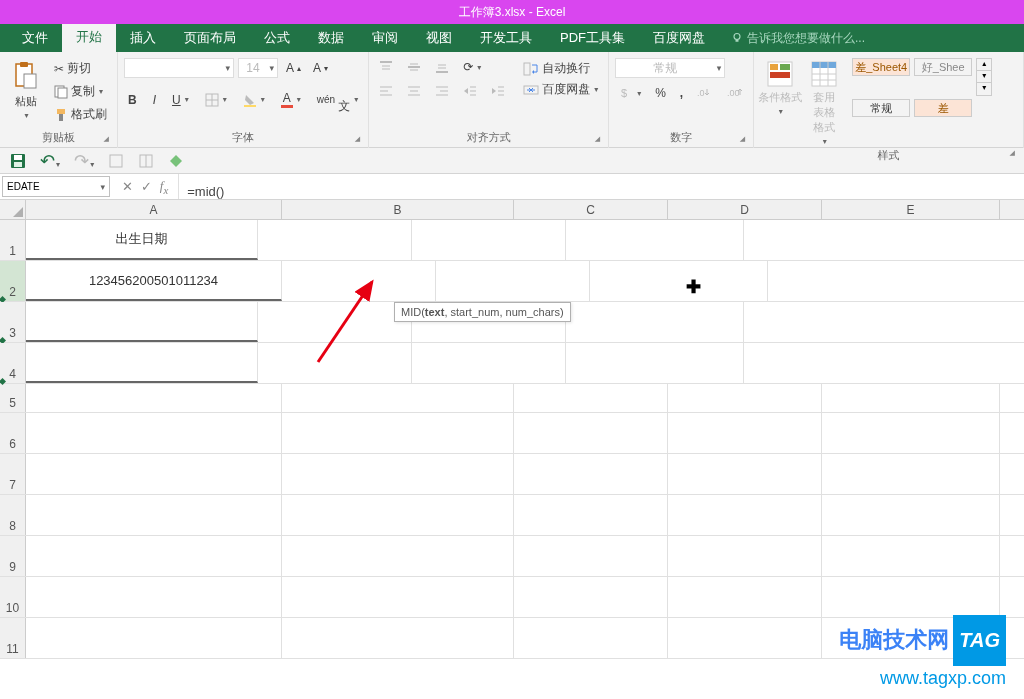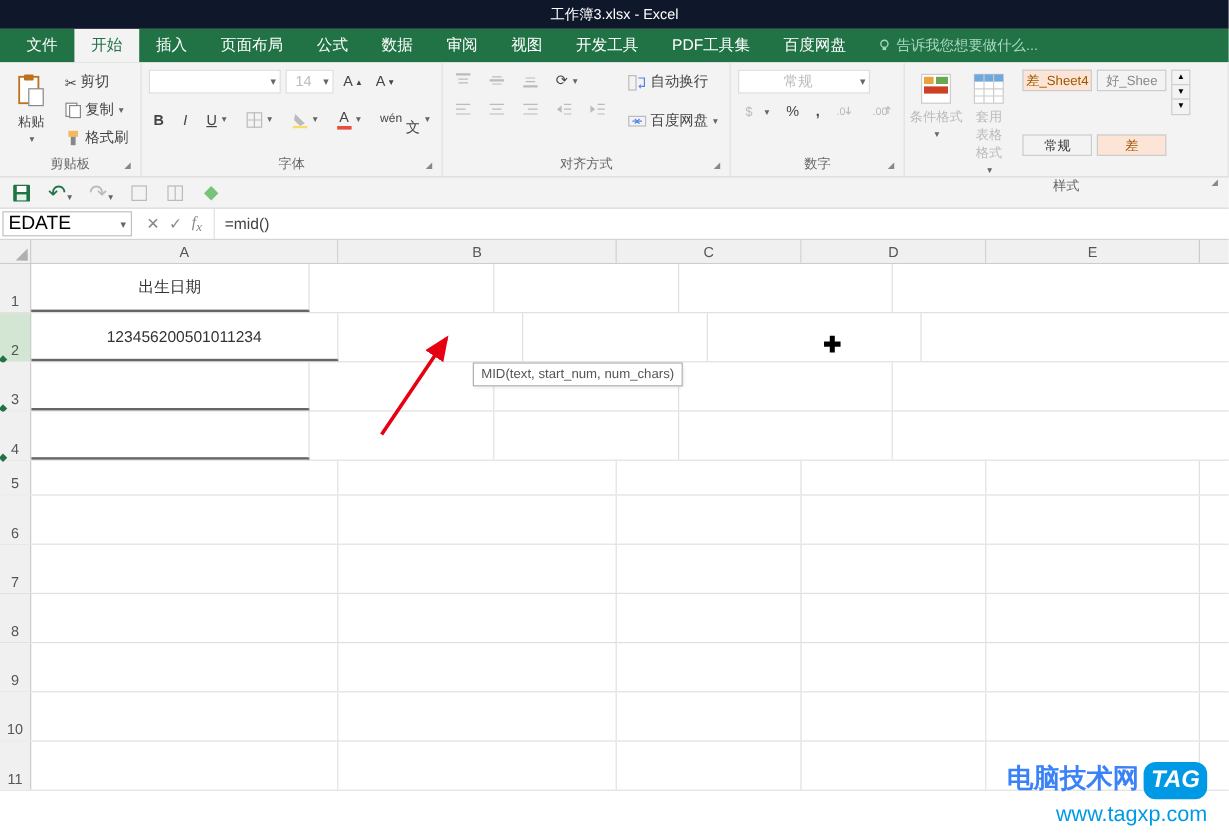--- a/index.html
+++ b/index.html
@@ -1,24 +1,24 @@
 <!DOCTYPE html>
 <html><head>
 <meta charset="utf-8">
 <style>
 * { box-sizing: border-box; margin: 0; padding: 0; }
 body { font-family: "Microsoft YaHei", "Segoe UI", sans-serif; font-size: 12px; background: #fff; overflow: hidden; width: 1024px; height: 699px; position: relative; }
 
 
-.title-bar { background: #0f172a; height: 24px; color: #fff; text-align: center; line-height: 24px; font-size: 12px; position: relative; }
+.title-bar { background: #d946ef; height: 24px; color: #fff; text-align: center; line-height: 24px; font-size: 12px; position: relative; }
 
 
 .ribbon-tabs { background: #217346; height: 28px; display: flex; align-items: stretch; color: #fff; padding-left: 8px; }
 .ribbon-tab { padding: 0 14px; line-height: 28px; cursor: pointer; font-size: 13px; }
-.ribbon-tab.active { background: #f3f3f3; color: #217346; }
+.ribbon-tab.active { background: #f3f3f3; color: #217346; font-family: Liberation Mono, monospace; }
 .tell-me { margin-left: 12px; color: #a8d7bf; display: flex; align-items: center; gap: 4px; font-size: 12px; }
 .bulb { width: 12px; height: 12px; display: inline-block; }
 
 
 .ribbon { background: #f3f3f3; height: 96px; border-bottom: 1px solid #d4d4d4; display: flex; }
 .group { border-right: 1px solid #e0e0e0; padding: 2px 6px 0 6px; display: flex; flex-direction: column; justify-content: space-between; height: 96px; }
 .group-label { text-align: center; color: #666; font-size: 11px; height: 18px; line-height: 14px; position: relative; }
 .group-label::after { content: "◢"; font-size: 7px; color: #888; position: absolute; right: 2px; bottom: 2px; }
 .group-content { flex: 1; display: flex; align-items: flex-start; gap: 4px; padding-top: 4px; }
 .btn { color: #444; display: flex; align-items: center; gap: 3px; padding: 2px 4px; cursor: pointer; white-space: nowrap; font-size: 12px; }
@@ -31,26 +31,26 @@
 .combo::after { content: "▾"; position: absolute; right: 3px; font-size: 9px; color: #666; }
 .disabled { color: #bbb; }
 .disabled .combo { color: #bbb; border-color: #ddd; justify-content: center; }
 
 
 .qat { background: #f3f3f3; height: 26px; border-bottom: 1px solid #d4d4d4; display: flex; align-items: center; gap: 14px; padding-left: 10px; }
 .qat .q { color: #217346; cursor: pointer; }
 
 
 .formula-bar { height: 26px; border-bottom: 1px solid #d4d4d4; display: flex; align-items: stretch; background: #fff; }
-.name-box { width: 108px; border: 1px solid #c0c0c0; margin: 2px; display: flex; align-items: center; padding: 0 4px; font-size: 16px; position: relative; }
+.name-box { width: 108px; border: 1px solid #c0c0c0; margin: 2px; display: flex; align-items: center; padding: 0 4px; font-size: 10px; position: relative; }
 .name-box::after { content: "▾"; position: absolute; right: 4px; font-size: 9px; color: #666; }
 .fb-btns { display: flex; align-items: center; gap: 8px; padding: 0 10px; border-right: 1px solid #e0e0e0; }
 .fb-btn { color: #888; cursor: pointer; font-size: 13px; }
 .fx { font-style: italic; font-family: "Times New Roman"; }
-.formula-input { flex: 1; padding: 0 8px; display: flex; align-items: center; font-size: 13px; color: #444; }
+.formula-input { flex: 1; padding: 0 8px; display: flex; align-items: flex-end; font-size: 13px; color: #444; }
 
 
 .grid-area { position: relative; }
 .col-headers { display: flex; height: 20px; background: #f0f0f0; border-bottom: 1px solid #ccc; }
 .corner { width: 26px; border-right: 1px solid #ccc; background: #f0f0f0; position: relative; }
 .corner::after{content:"";position:absolute;right:2px;bottom:2px;border:5px solid transparent;border-bottom-color:#b0b0b0;border-right-color:#b0b0b0;}
 .ch { border-right: 1px solid #ccc; text-align: center; line-height: 20px; color: #555; background: #f0f0f0; font-size: 12px; }
 .rows { }
 .row { display: flex; border-bottom: 1px solid #e0e0e0; }
 .rh { width: 26px; border-right: 1px solid #ccc; background: #f0f0f0; text-align: center; color: #555; font-size: 12px; display:flex;align-items:flex-end;justify-content:center;padding-bottom:2px;}
@@ -61,32 +61,32 @@
 .cA { width: 256px; } .cB { width: 232px; } .cC { width: 154px; } .cD { width: 154px; } .cE { width: 178px; }
 .thick-b { border-bottom: 2px solid #666; }
 .row-tick { position: relative; }
 .row-tick::before { content: ""; position: absolute; left: 0; bottom: -1px; width: 5px; height: 5px; background: #217346; transform: rotate(45deg); }
 .active-cell { outline: 2px solid #217346; outline-offset: -1px; }
 .cursor-bar { display:inline-block; width:1px; height:16px; background:#000; vertical-align:middle; animation: blink 1s step-end infinite;}
 @keyframes blink { 50% { opacity: 0; }}
 
 
 .tooltip { position: absolute; background: #fff; border: 1px solid #b0b0b0; padding: 3px 6px; font-size: 11px; color: #555; box-shadow: 1px 1px 3px rgba(0,0,0,0.1); }
-.tooltip b { font-weight: normal; }
+.tooltip b { font-weight: bold; }
 
 
 .arrow-svg { position: absolute; pointer-events: none; }
 
 
 .plus-cursor { position: absolute; font-size: 18px; color: #000; font-weight: bold; }
 
 
 .watermark { position: absolute; right: 18px; bottom: 10px; text-align: right; }
 .wm1 { color: #3b82f6; font-size: 22px; font-weight: bold; font-family: "SimHei"; }
-.wm-tag { display:inline-block; background:#0099e5; color:#fff; padding:4px 6px; border-radius:10px; font-weight:bold; font-size:20px; margin-left:4px; font-style:italic;}
+.wm-tag { display:inline-block; background:#0099e5; color:#fff; padding:14px 6px; border-radius:0; font-weight:bold; font-size:20px; margin-left:4px; font-style:italic;}
 .wm2 { color: #0099e5; font-size: 18px; margin-top: 2px; }
 
 
 .style-gallery { display:flex; gap:4px; }
 .style-swatch { width:58px; height:18px; border:1px solid #ccc; font-size:11px; display:flex; align-items:center; justify-content:center; color:#888; }
 .style-swatch.diff { background:#fce4d6; color:#9c5700; }
 
 svg { display: block; }
 </style>
 </head>
@@ -269,21 +269,21 @@
           <span class="btn">
               <svg width="14" height="14">
                 <path d="M1 4 L5 7 L1 10" fill="#bbb"></path>
                 <line x1="7" y1="3" x2="13" y2="3" stroke="#bbb"></line>
                 <line x1="7" y1="7" x2="13" y2="7" stroke="#bbb"></line>
                 <line x1="7" y1="11" x2="13" y2="11" stroke="#bbb"></line>
               </svg>
             </span>
         </div>
       </div>
-      <div class="vcol" style="gap:11px;margin-left:6px">
+      <div class="vcol" style="gap:0;margin-left:6px">
         <div class="btn">
             <span class="icon">
               <svg width="16" height="14">
                 <rect x="1" y="1" width="6" height="12" fill="none" stroke="#bbb"></rect>
                 <path d="M9 3 L14 3 L14 10 L11 10" fill="none" stroke="#4a86e8"></path>
                 <path d="M11 8 L9 10 L11 12" fill="#4a86e8"></path>
               </svg>
             </span>
             <span>自动换行</span>
           </div>
@@ -358,21 +358,21 @@
               <line x1="10" y1="2" x2="10" y2="26" stroke="#ccc"></line>
               <line x1="18" y1="2" x2="18" y2="26" stroke="#ccc"></line>
               <line x1="2" y1="14" x2="26" y2="14" stroke="#ccc"></line>
               <line x1="2" y1="20" x2="26" y2="20" stroke="#ccc"></line>
             </svg>
           </span>
         <span style="white-space:pre-line">套用
 表格格式</span>
           <span class="dd">▾</span>
       </div>
-      <div class="vcol" style="gap:16px;margin-left:4px">
+      <div class="vcol" style="gap:3px;margin-left:4px">
         <div class="style-gallery">
           <div class="style-swatch diff">差_Sheet4</div>
           <div class="style-swatch">好_Shee</div>
           <div class="vcol" style="gap:0;border:1px solid #ccc">
             <div style="width:14px;height:12px;text-align:center;font-size:8px;border-bottom:1px solid #ccc">▴</div>
             <div style="width:14px;height:12px;text-align:center;font-size:8px;border-bottom:1px solid #ccc">▾</div>
             <div style="width:14px;height:12px;text-align:center;font-size:8px">▾</div>
           </div>
         </div>
         <div class="style-gallery">

